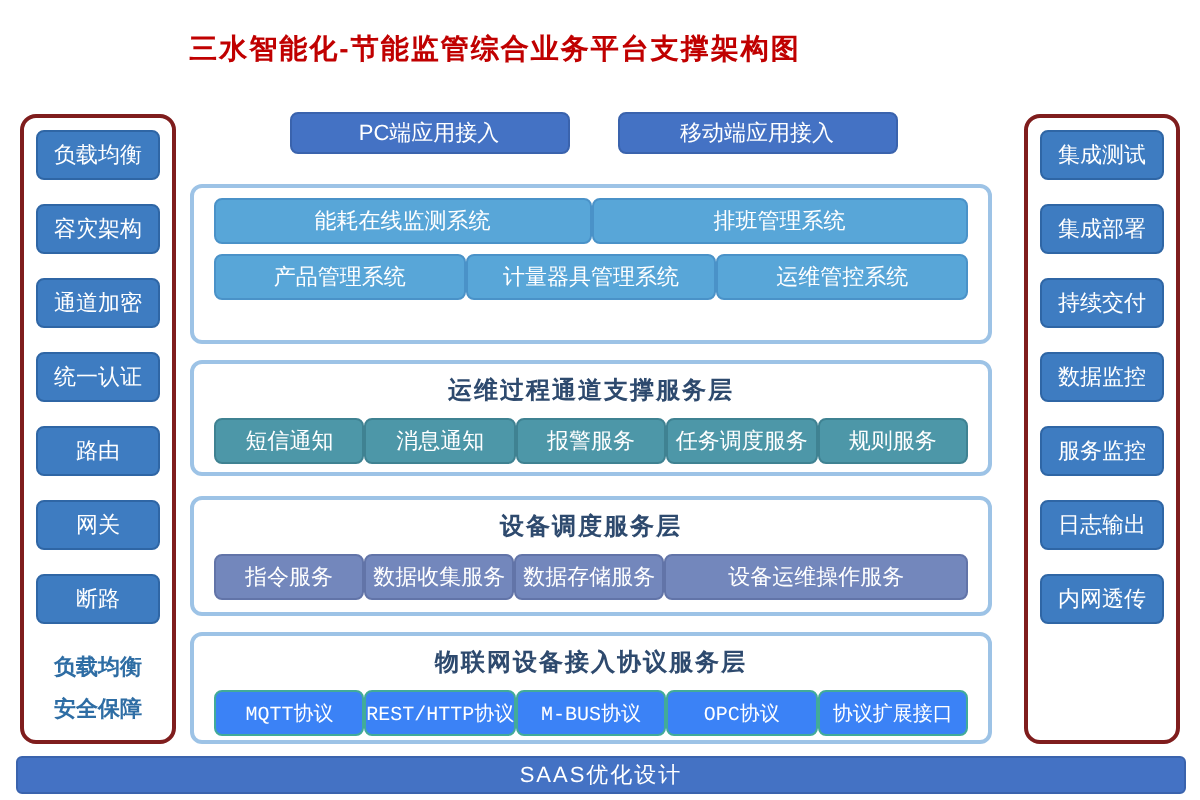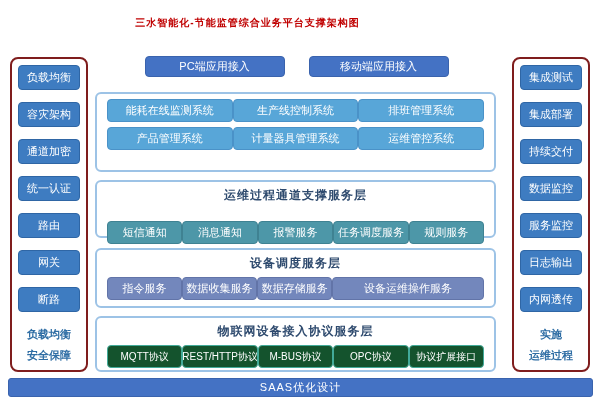--- a/index.html
+++ b/index.html
@@ -2,21 +2,21 @@
 <html><head>
 <meta charset="utf-8">
 <style>
   html, body { margin: 0; padding: 0; background: #ffffff; }
   body {
     width: 600px; height: 400px; position: relative; overflow: hidden;
     font-family: "Liberation Sans", "DejaVu Sans", sans-serif;
   }
   .page-title {
     position: absolute; top: 16px; left: 0; width: 495px;
-    text-align: center; color: #c00000; font-size: 10px; font-weight: bold;
+    text-align: center; color: #c00000; font-size: 14px; font-weight: bold;
     letter-spacing: 1px;
   }
   
   .btn {
     color: #fff; font-size: 11px; text-align: center;
     display: flex; align-items: center; justify-content: center;
     border-radius: 4px; white-space: nowrap; overflow: hidden;
     box-sizing: border-box;
   }
   
@@ -56,23 +56,23 @@
   .layer-3 { top: 316px; height: 56px; }
   .layer-title {
     text-align: center; color: #2e4a6e; font-size: 12px; font-weight: bold;
     padding-top: 5px; letter-spacing: 1px;
   }
   .layer .row {
     display: flex; padding: 0 10px; margin-top: 5px;
   }
   .layer .row .btn { flex: 1; height: 23px; }
   .layer-0 .btn { background: #58a6d8; border: 1px solid #4a92c8; }
-  .layer-1 .btn { background: #4d97a8; border: 1px solid #3f8292; margin-top: 12px; }
+  .layer-1 .btn { background: #4d97a8; border: 1px solid #3f8292; }
   .layer-2 .btn { background: #7387bc; border: 1px solid #6274a8; }
-  .layer-3 .btn { background: #14532d; border: 1px solid #42ab99; font-size: 10px; }
+  .layer-3 .btn { background: #3b82f6; border: 1px solid #42ab99; font-size: 10px; font-family: Liberation Mono, monospace; }
   .layer-2 .btn.wide { flex: 2.05; }
 
   
   .saas-bar {
     position: absolute; left: 8px; top: 378px; width: 585px; height: 19px;
     background: #4472c4; border: 1px solid #3a63ad; border-radius: 3px;
     color: #fff; font-size: 11px; letter-spacing: 1px;
     display: flex; align-items: center; justify-content: center;
     box-sizing: border-box;
   }
@@ -102,30 +102,25 @@
 </div>
 
 <div class="side right">
   <div class="btn">集成测试</div>
   <div class="btn">集成部署</div>
   <div class="btn">持续交付</div>
   <div class="btn">数据监控</div>
   <div class="btn">服务监控</div>
   <div class="btn">日志输出</div>
   <div class="btn">内网透传</div>
-  <div class="side-footer">
-    <div>实施</div>
-    <div>运维过程</div>
-  </div>
 </div>
 
 <div class="layer layer-0">
   <div class="row">
     <div class="btn">能耗在线监测系统</div>
-    <div class="btn">生产线控制系统</div>
     <div class="btn">排班管理系统</div>
   </div>
   <div class="row">
     <div class="btn">产品管理系统</div>
     <div class="btn">计量器具管理系统</div>
     <div class="btn">运维管控系统</div>
   </div>
 </div>
 
 <div class="layer layer-1">

